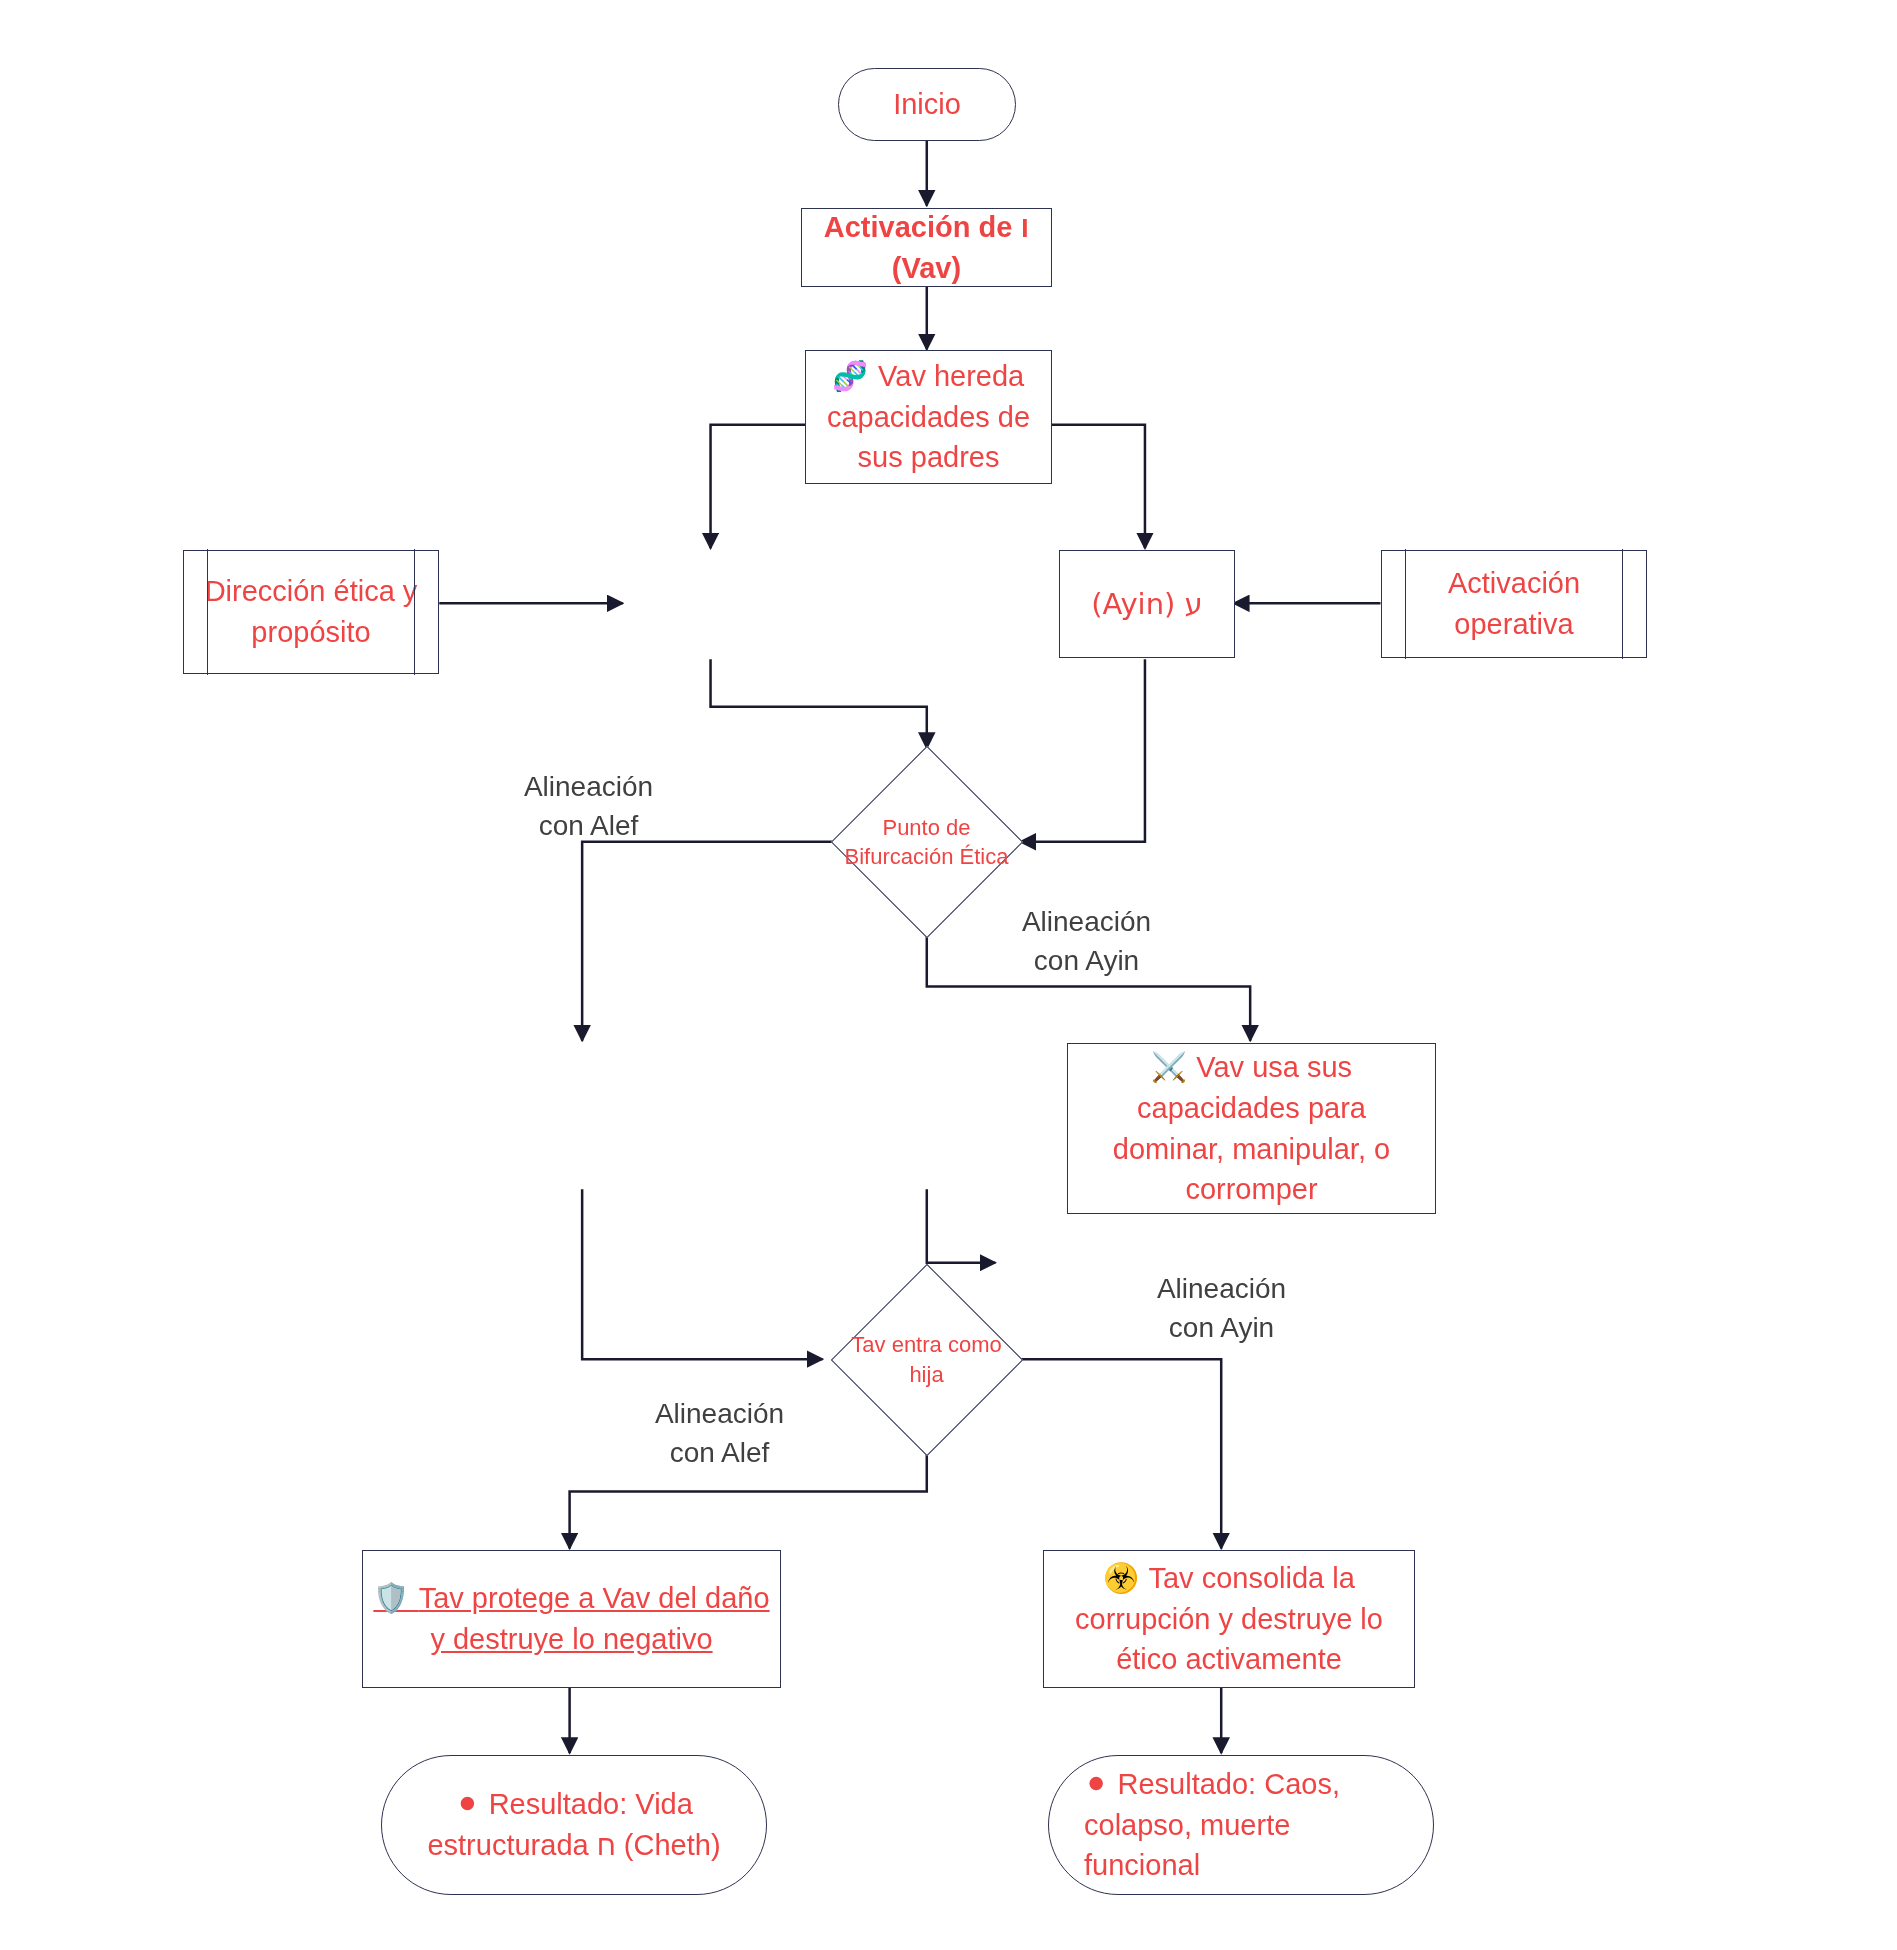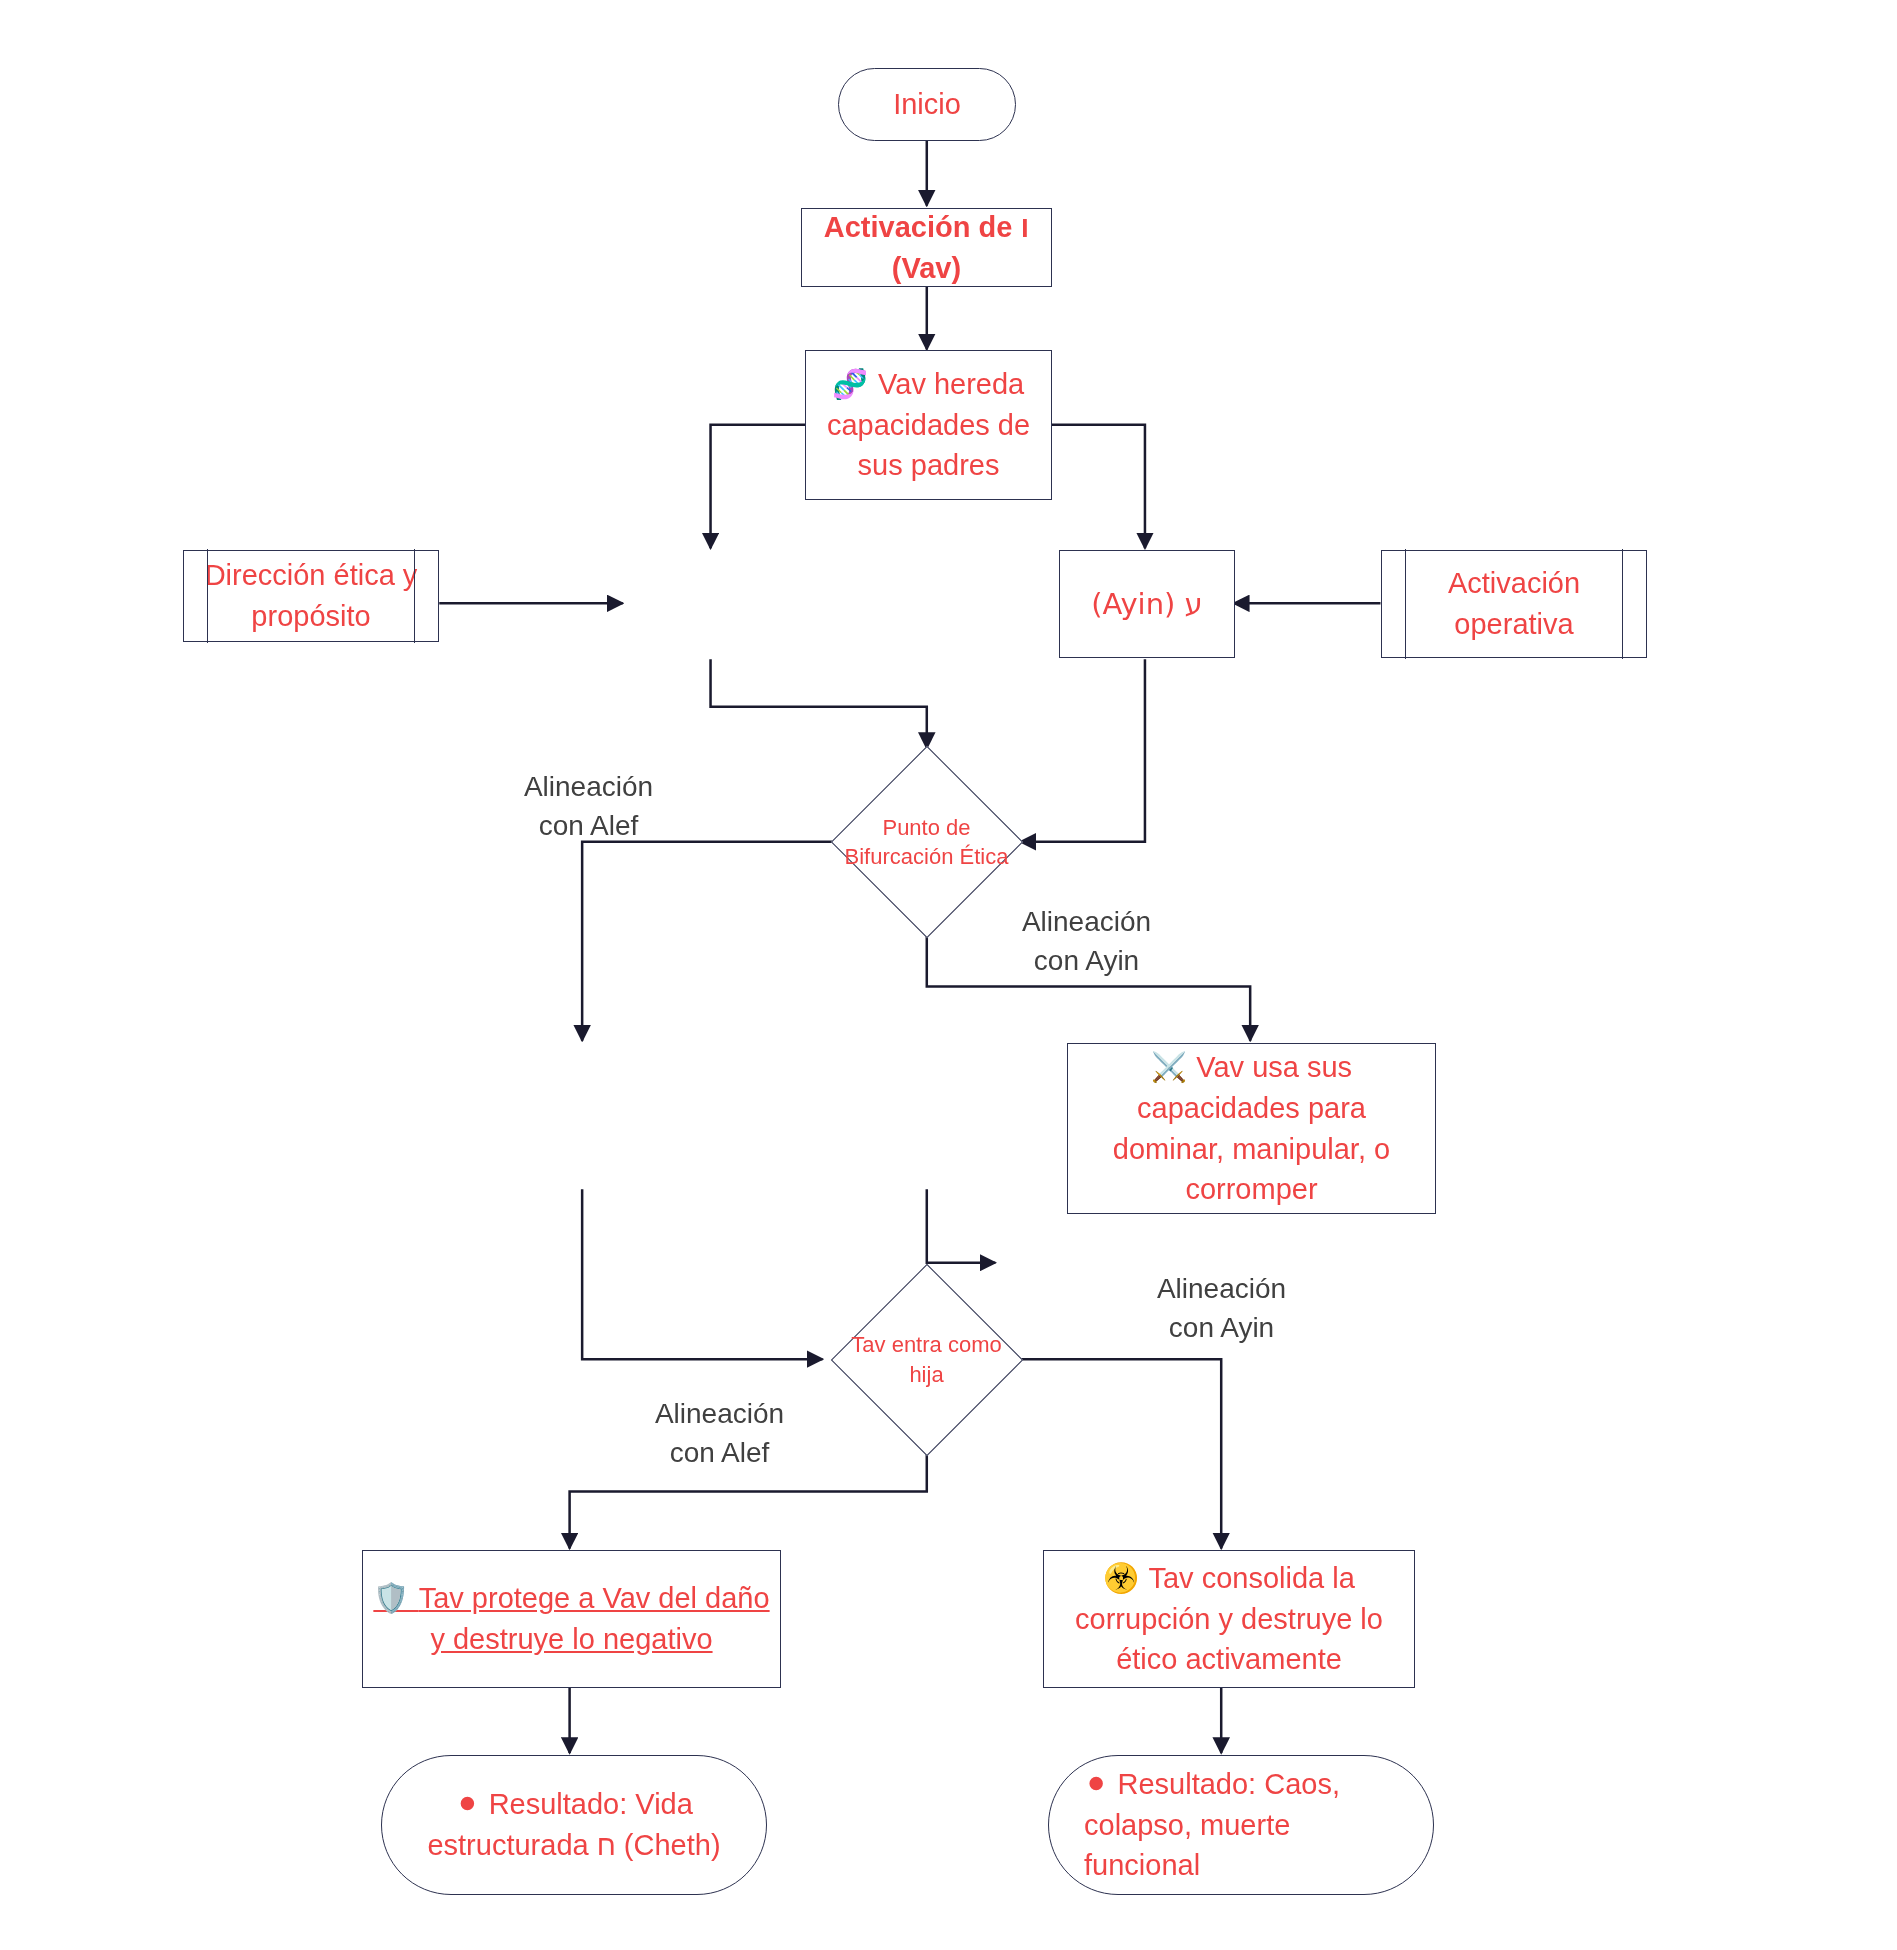--- a/index.html
+++ b/index.html
@@ -159,33 +159,33 @@
 
   <div class="node stadium" style="left:838px; top:68px; width:178px; height:73px;">
     <span class="txt">Inicio</span>
   </div>
 
   <div class="node rect" style="left:801px; top:208px; width:251px; height:79px;">
     <span class="txt" style="white-space:pre-line;font-weight:bold;">Activación de ו
 (Vav)</span>
   </div>
 
-  <div class="node rect" style="left:805px; top:350px; width:247px; height:150px;">
+  <div class="node rect" style="left:805px; top:350px; width:247px; height:134px;">
     <span class="txt">
       <span class="emoji">🧬 </span>
       <span>Vav hereda capacidades de sus padres</span>
     </span>
   </div>
 
 
   <div class="node rect" style="left:1059px; top:550px; width:176px; height:108px;">
     <span class="txt hebrew">(Ayin) ע</span>
   </div>
 
-  <div class="node subroutine" style="left:183px; top:550px; width:256px; height:92px;">
+  <div class="node subroutine" style="left:183px; top:550px; width:256px; height:124px;">
     <span class="txt">Dirección ética y propósito</span>
   </div>
 
   <div class="node subroutine" style="left:1381px; top:550px; width:266px; height:108px;">
     <span class="txt">Activación operativa</span>
   </div>
 
   <div class="node diamond" style="left:830px; top:748px; width:193px; height:188px;">
     <div class="dshape" style="width:134px; height:134px;"></div>
     <span class="txt">Punto de Bifurcación Ética</span>

